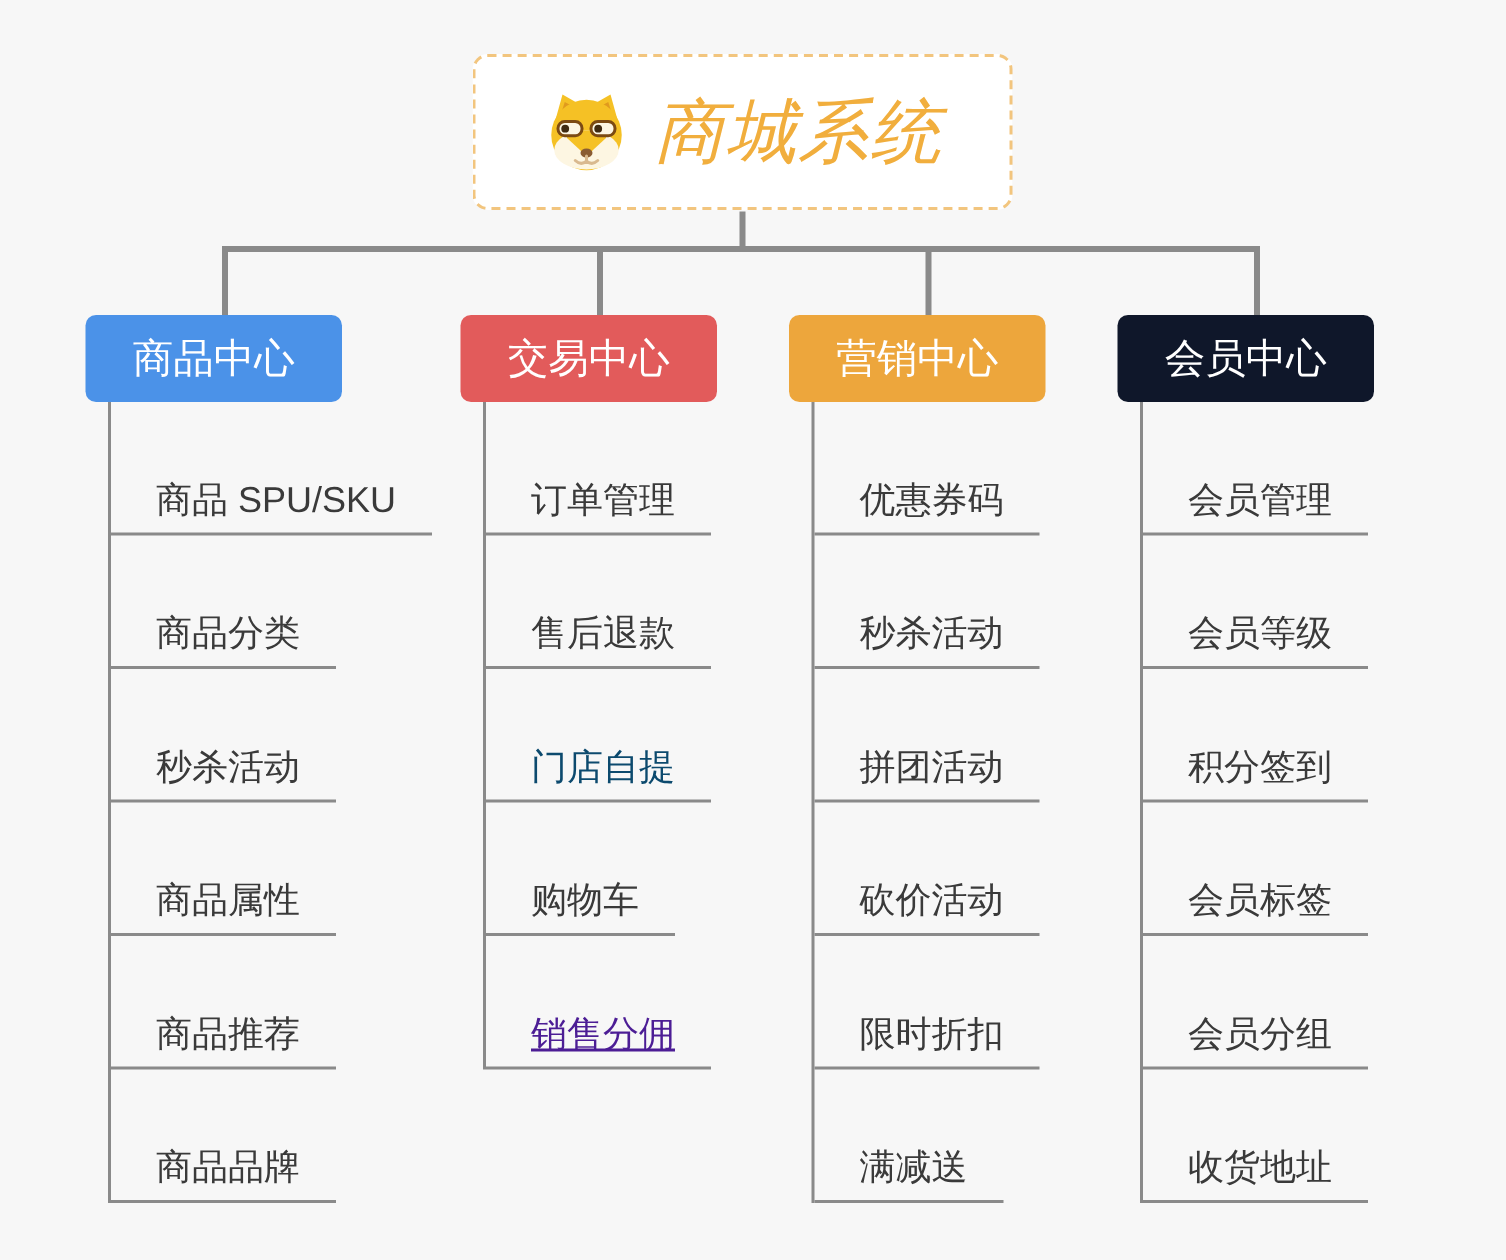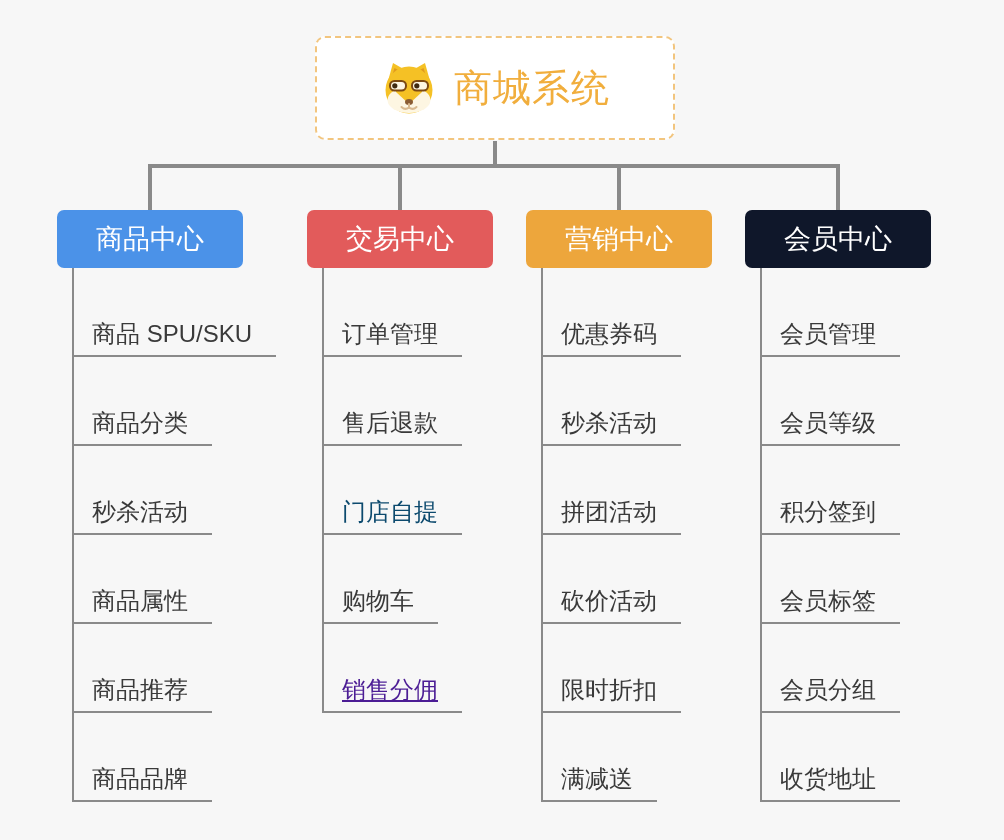--- a/index.html
+++ b/index.html
@@ -9,29 +9,29 @@
   }
   .conn{position:absolute;background:#8a8a8a;}
   .conn.stub{left:493px;top:141px;width:4px;height:24px;}
   .conn.hline{left:148px;top:164px;width:692px;height:4px;}
   .conn.drop{top:164px;width:4px;height:46px;}
   .root{
     position:absolute;left:315px;top:36px;width:360px;height:104px;box-sizing:border-box;
     background:#ffffff;border:2px dashed #f2c57e;border-radius:10px;
     display:flex;align-items:center;justify-content:center;gap:16px;
   }
-  .root-title{font-size:38px;color:#f1ae3d;letter-spacing:1px;}
+  .root-title{font-size:47px;color:#f1ae3d;letter-spacing:1px;font-style:italic;}
   .branch-box{
-    position:absolute;top:210px;width:186px;height:58px;border-radius:7px;
+    position:absolute;top:210px;width:171px;height:58px;border-radius:7px;
     color:#ffffff;font-size:27px;display:flex;align-items:center;justify-content:center;
   }
   .leaf-list{position:absolute;top:268px;border-left:2px solid #8a8a8a;}
   .leaf{
     display:table;white-space:nowrap;
-    padding:51px 24px 7px 18px;border-bottom:2px solid #be185d;
+    padding:51px 24px 7px 30px;border-bottom:2px solid #be185d;
     font-size:24px;line-height:29px;color:#3a3a3a;
   }
 </style>
 </head>
 <body>
 
 <div id="canvas" style="background: rgb(247, 247, 247);">
 
   <div class="conn stub" style="background: rgb(138, 138, 138);"></div>
   <div class="conn hline" style="background: rgb(138, 138, 138);"></div>

